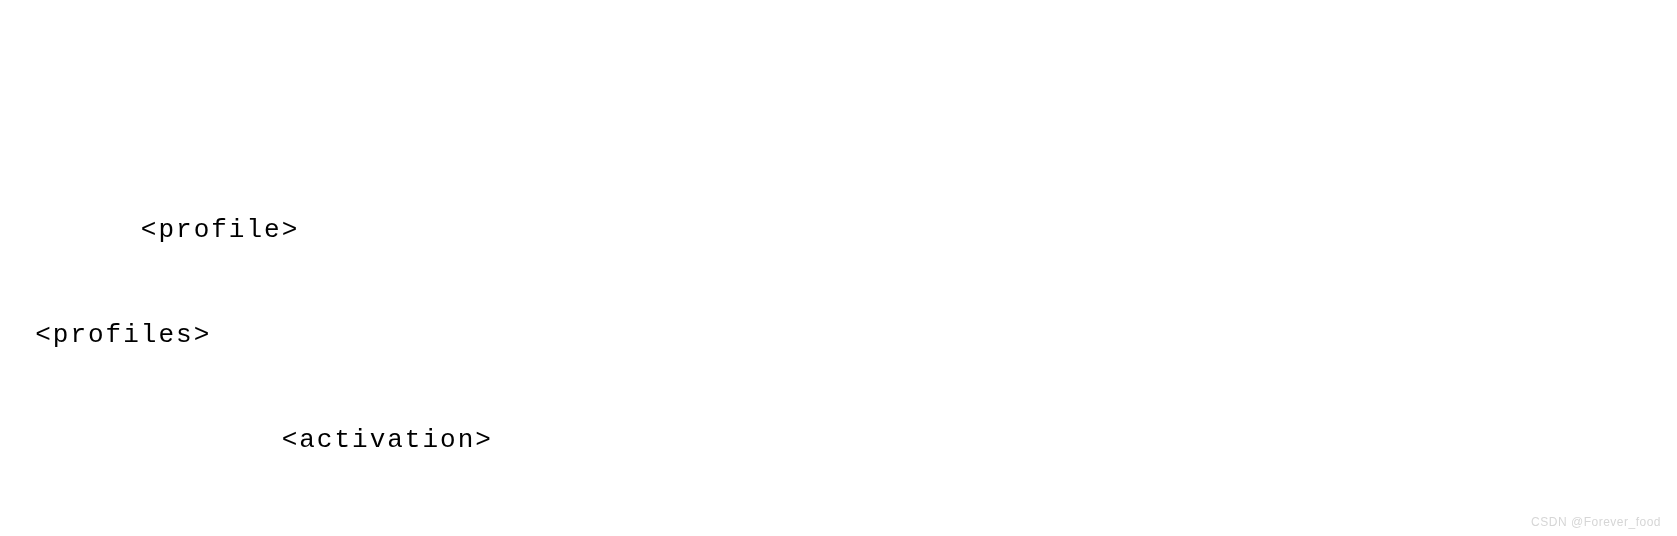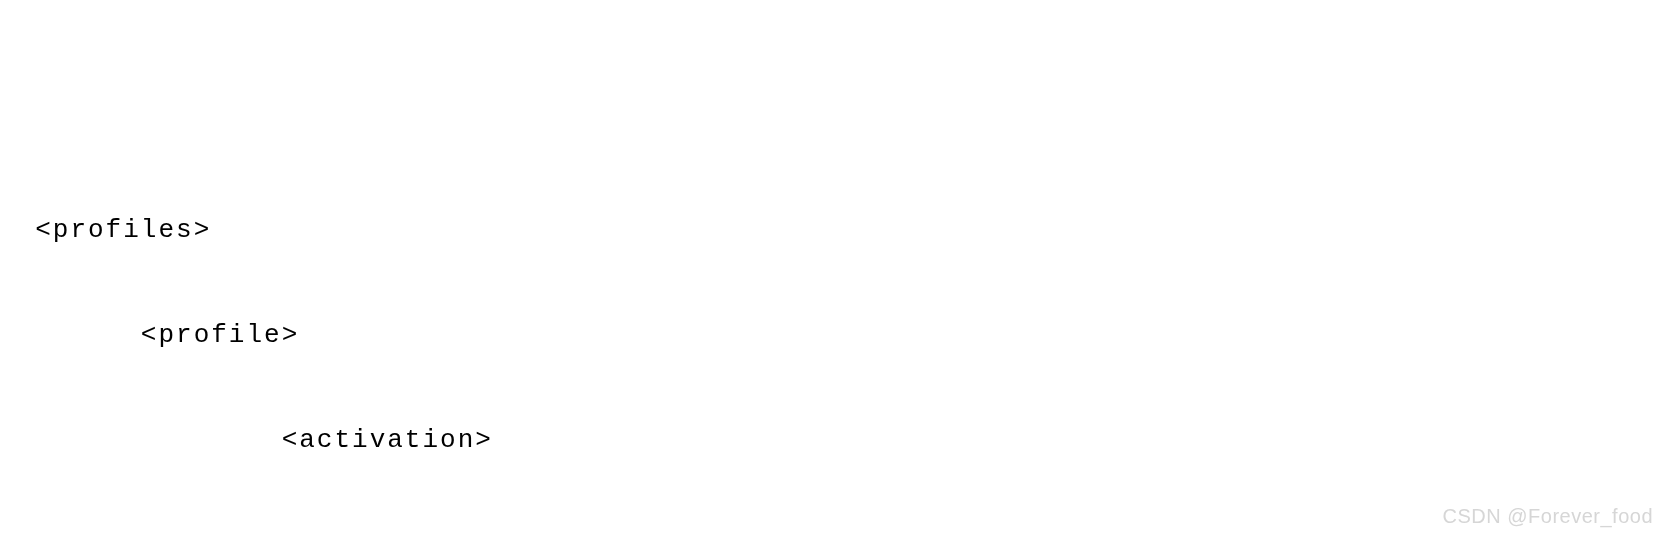--- a/index.html
+++ b/index.html
@@ -22,36 +22,36 @@
     }
     .code-container {
       padding-top: 2px;
       padding-left: 0;
     }
     .line {
       display: block;
     }
     .watermark {
       position: absolute;
-      right: 24px;
+      right: 16px;
       bottom: 6px;
       color: #d6d6d6;
       font-family: Arial, sans-serif;
-      font-size: 20px;
+      font-size: 12px;
       letter-spacing: 0.5px;
     }
   </style>
 </head>
 <body>
 
 
 
 <div class="code-container">
+  <span class="line">        &lt;profile&gt;</span>
   <span class="line">  &lt;profiles&gt;</span>
-  <span class="line">        &lt;profile&gt;</span>
   <span class="line">                &lt;activation&gt;</span>
   
   
   
   
   
   
   <span class="line"></span>
   
   

